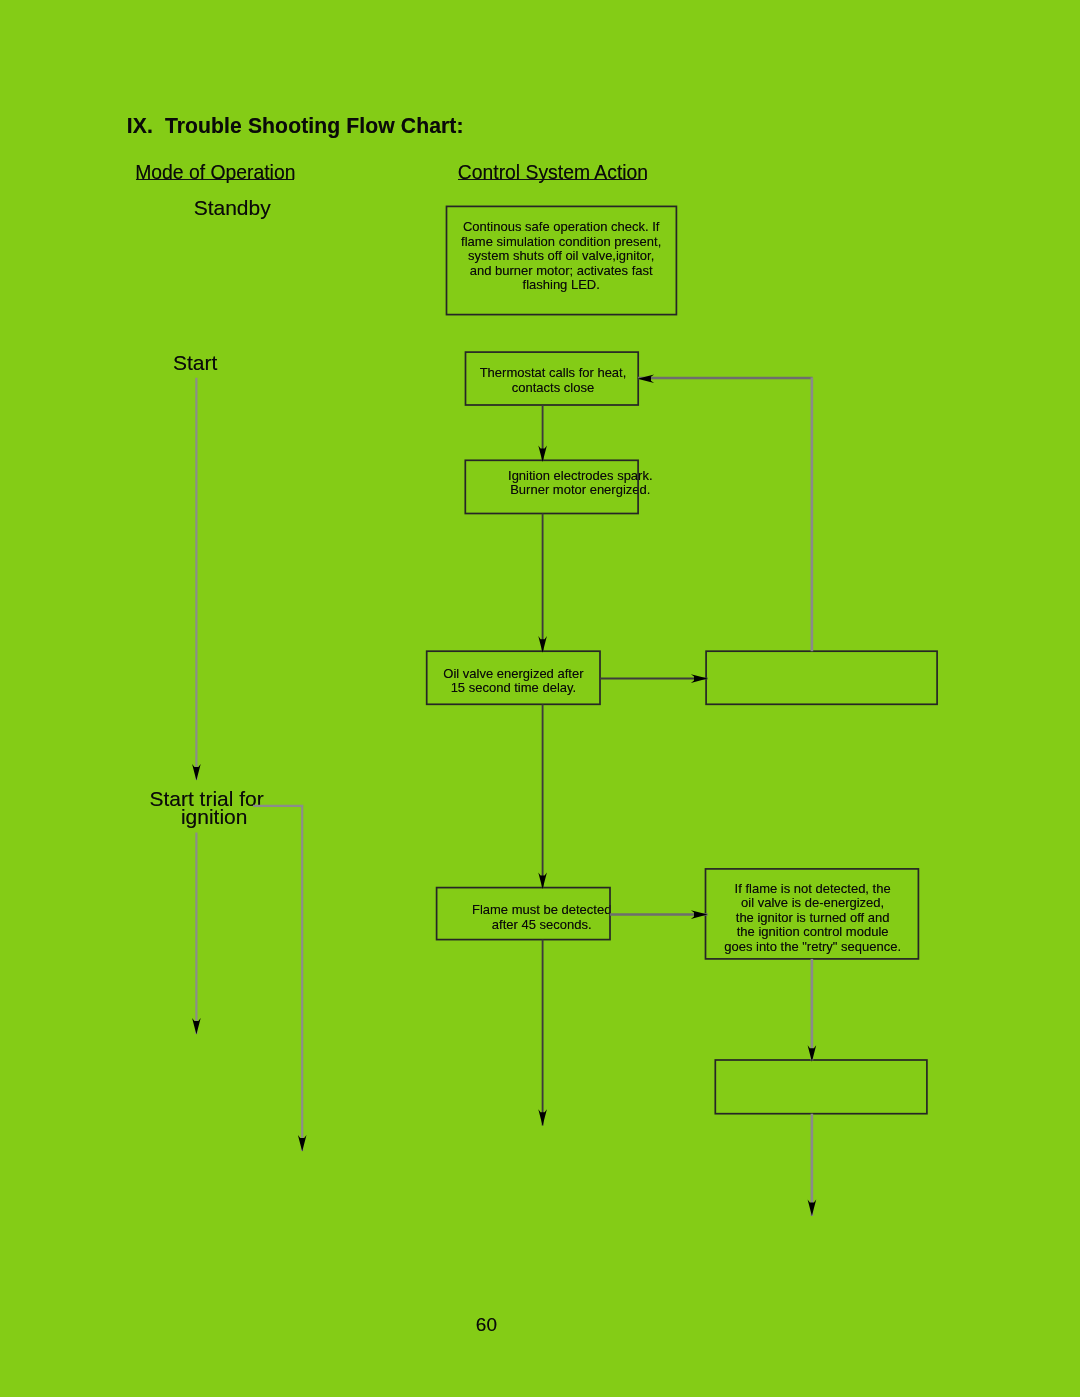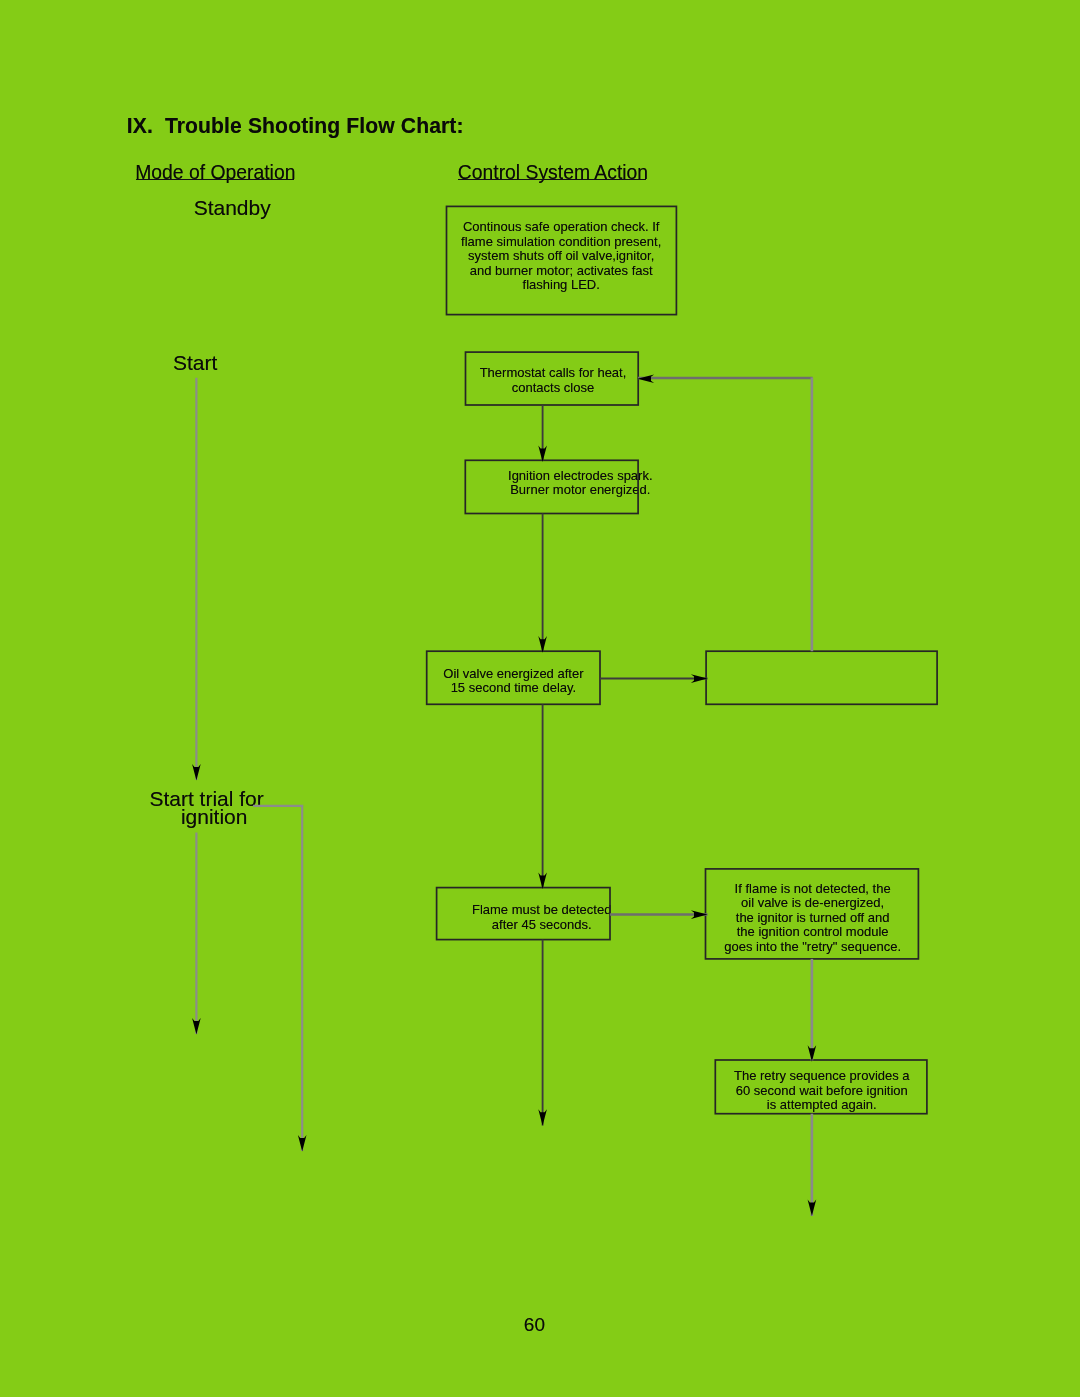--- a/index.html
+++ b/index.html
@@ -56,25 +56,22 @@
 
   <div class="abs boxtext" style="left:436.9px;top:903.0px;width:173.6px;padding-left:18px;">Flame must be detected
 after 45 seconds.</div>
 
   <div class="abs boxtext" style="left:706.2px;top:881.7px;width:212.9px;">If flame is not detected, the
 oil valve is de-energized,
 the ignitor is turned off and
 the ignition control module
 goes into the "retry" sequence.</div>
 
-  <div class="abs boxtext" style="left:716.0px;top:1069.0px;width:211.6px;">The retry sequence provides a
-60 second wait before ignition
-is attempted again.</div>
 
-  <div class="abs" id="pagenum" style="left:0.4px;top:1314px;width:972px;text-align:center;padding-left:48px;">60</div>
+  <div class="abs" id="pagenum" style="left:0.4px;top:1314px;width:972px;text-align:center;">60</div>
 
   <svg id="wires" viewBox="0 0 1080 1397">
     <defs>
       <path id="ahead" d="M0,0 L-16.6,-4.3 L-13.5,-2.0 L-13.5,2.0 L-16.6,4.3 Z"></path>
     </defs>
     <g>
       <rect class="boxrect" x="446.5" y="206.4" width="229.9" height="108.2"></rect>
       <rect class="boxrect" x="465.5" y="352.1" width="172.7" height="52.9"></rect>
       <rect class="boxrect" x="465.3" y="460.3" width="172.8" height="53.2"></rect>
       <rect class="boxrect" x="426.7" y="651.2" width="173.3" height="53.1"></rect>

